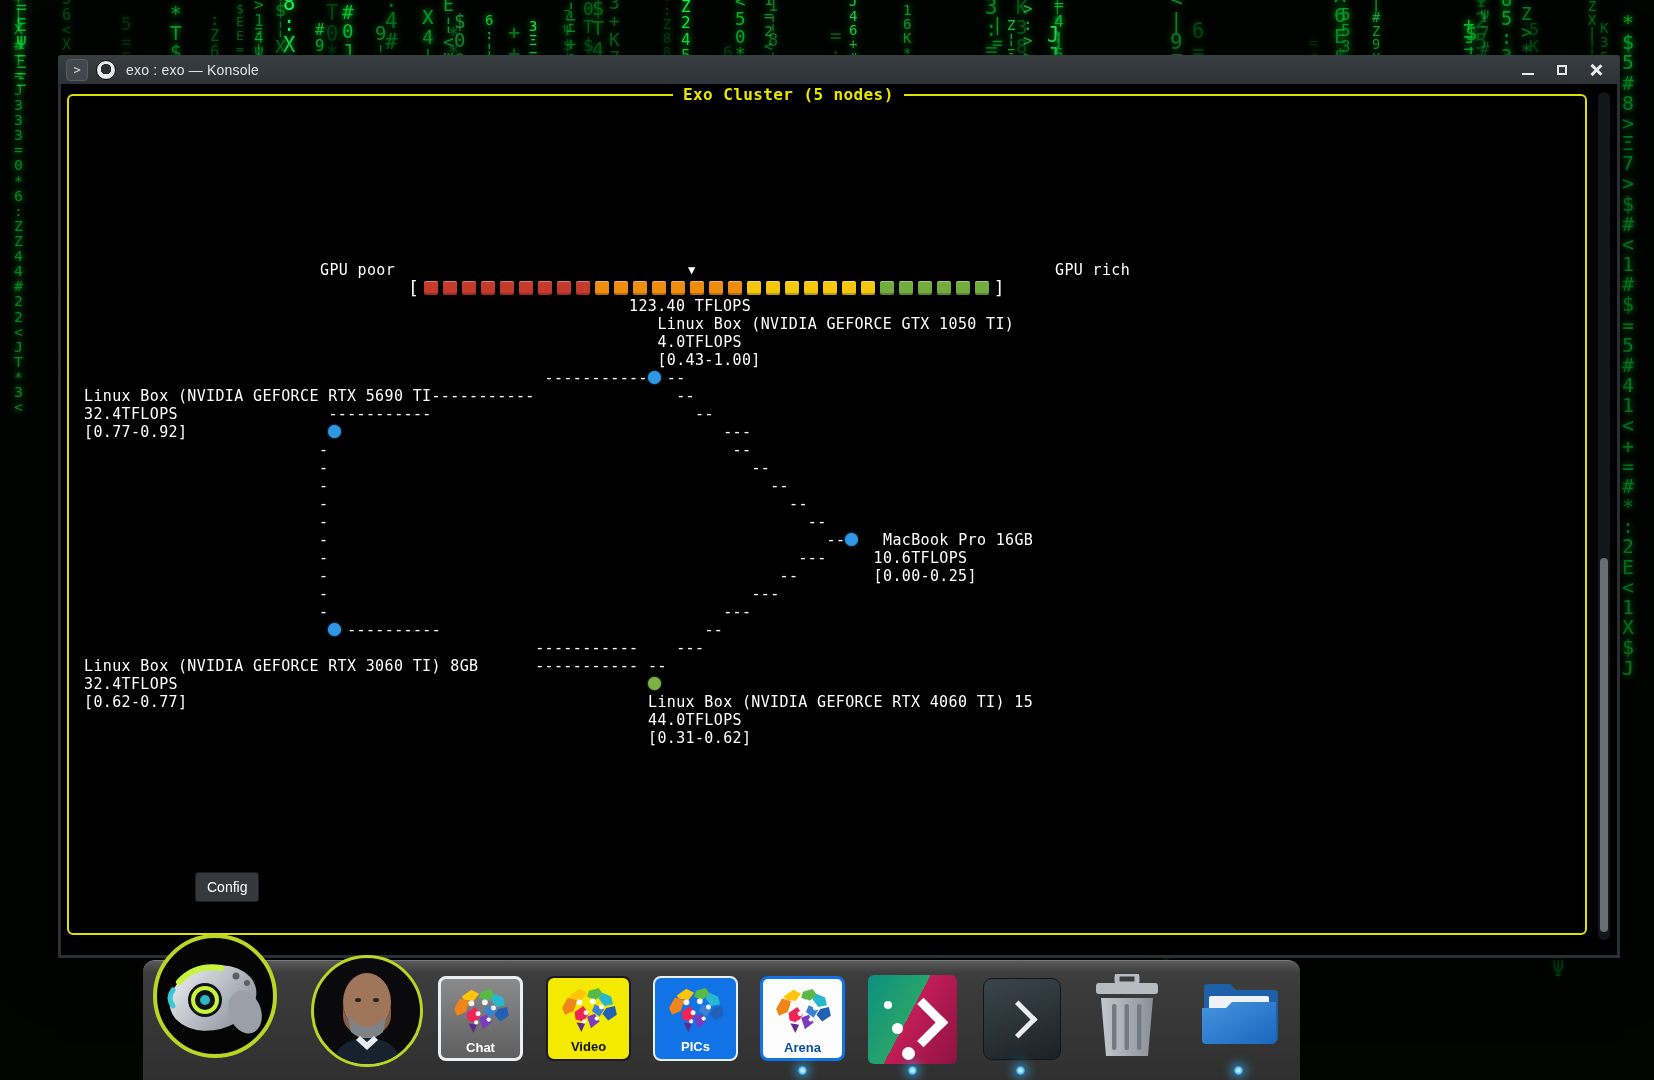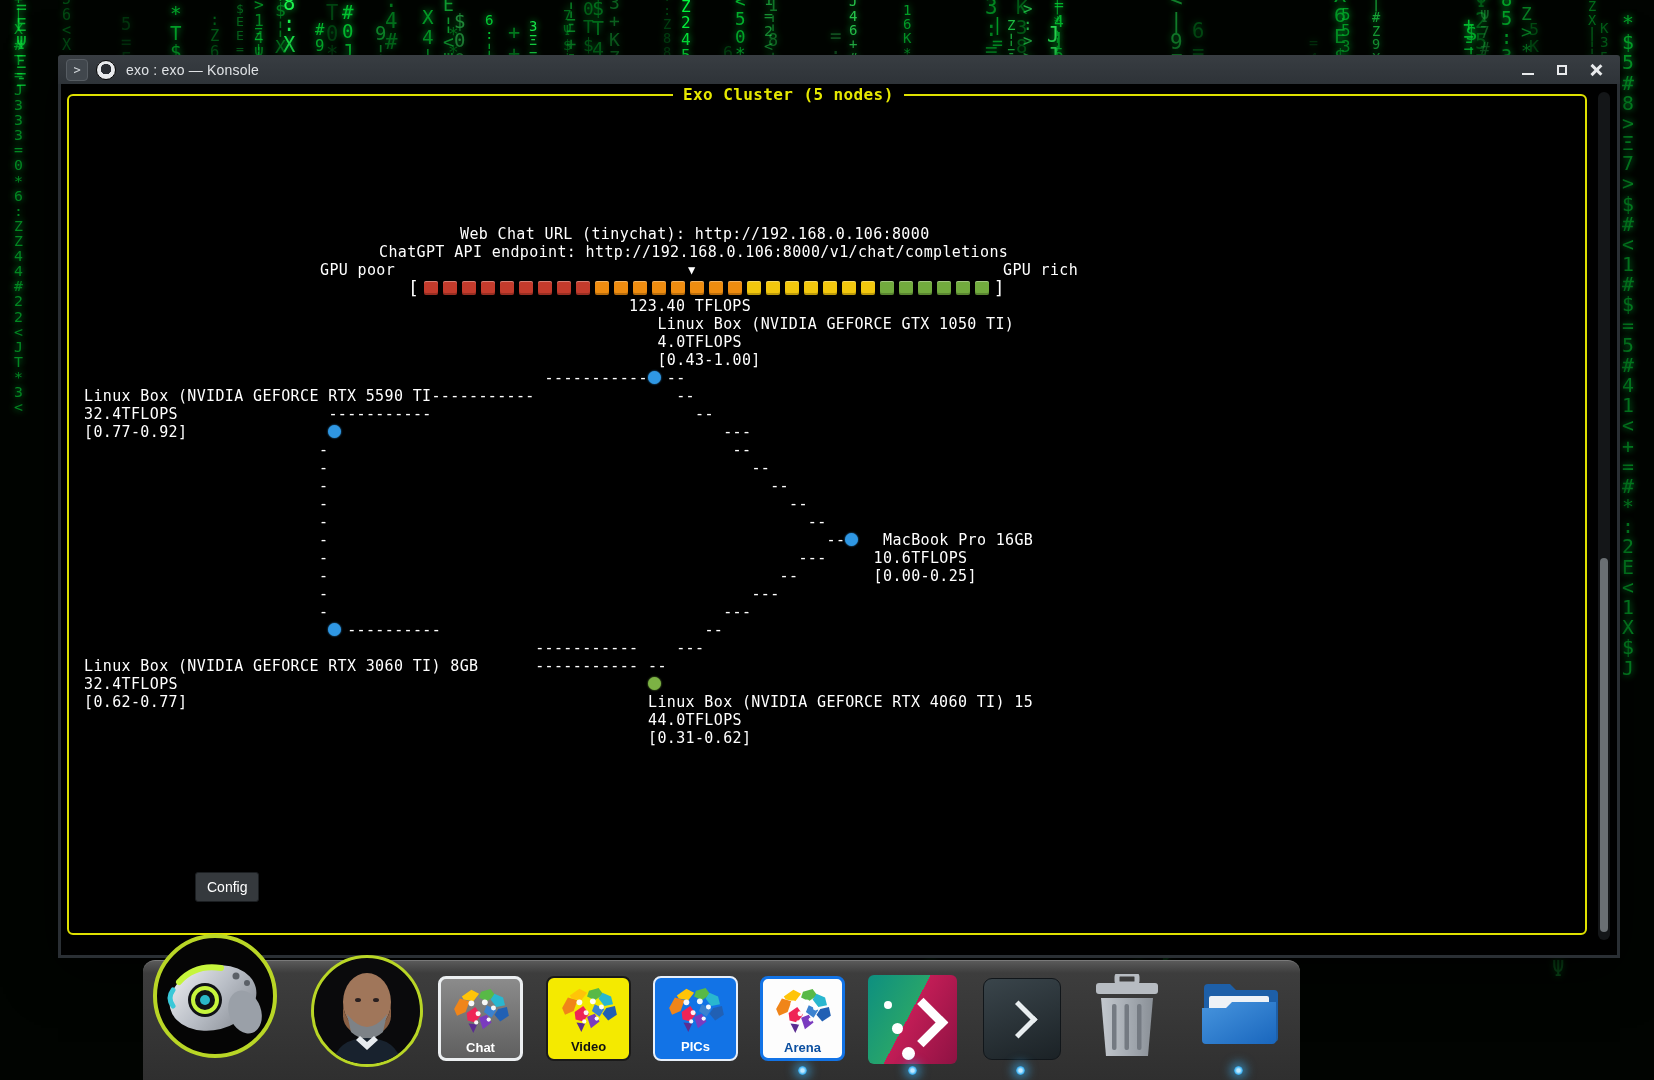--- a/index.html
+++ b/index.html
@@ -2102,25 +2102,23 @@
       <div class="tb-btn">
           <div class="ic-close"></div>
         </div>
     </div>
   </div>
   <div id="win-body">
     <div id="content">
       <div id="frame-box">
         <div id="frame-title">Exo Cluster (5 nodes)</div>
       </div>
-      <div class="mono" style="left:399px;top:141px;">Web Chat URL (tinychat): http://192.168.0.106:8000</div>
-      <div class="mono" style="left:318px;top:159px;">ChatGPT API endpoint: http://192.168.0.106:8000/v1/chat/completions</div>
       <div class="mono" style="left:259px;top:177px;">GPU poor</div>
       <div class="mono" style="left:627px;top:177px;font-size:12px;">▼</div>
-      <div class="mono" style="left:942px;top:177px;">GPU rich</div>
+      <div class="mono" style="left:994px;top:177px;">GPU rich</div>
       <div id="bar-row">
         <span class="bracket">[</span>
         <span id="bar-blocks" style="display:flex;gap:5px;">
             <span class="block" style="background: rgb(196, 59, 44);"></span>
             <span class="block" style="background: rgb(196, 59, 44);"></span>
             <span class="block" style="background: rgb(196, 59, 44);"></span>
             <span class="block" style="background: rgb(196, 59, 44);"></span>
             <span class="block" style="background: rgb(196, 59, 44);"></span>
             <span class="block" style="background: rgb(196, 59, 44);"></span>
             <span class="block" style="background: rgb(196, 59, 44);"></span>
@@ -2160,21 +2158,21 @@
           </div>
           <div class="trow">
             <span class="tseg" style="left: 573.4px;">[0.43-1.00]</span>
           </div>
           <div class="trow">
             <span class="tseg" style="left: 460.6px;">-----------</span>
             <span class="ndot blue" style="left: 564px;"></span>
             <span class="tseg" style="left: 582.8px;">--</span>
           </div>
           <div class="trow">
-            <span class="tseg" style="left: 0px;">Linux Box (NVIDIA GEFORCE RTX 5590 TI-----------</span>
+            <span class="tseg" style="left: 0px;">Linux Box (NVIDIA GEFORCE RTX 5690 TI-----------</span>
             <span class="tseg" style="left: 592.2px;">--</span>
           </div>
           <div class="trow">
             <span class="tseg" style="left: 0px;">32.4TFLOPS</span>
             <span class="tseg" style="left: 244.4px;">-----------</span>
             <span class="tseg" style="left: 611px;">--</span>
           </div>
           <div class="trow">
             <span class="tseg" style="left: 0px;">[0.77-0.92]</span>
             <span class="ndot blue" style="left: 244.4px;"></span>

